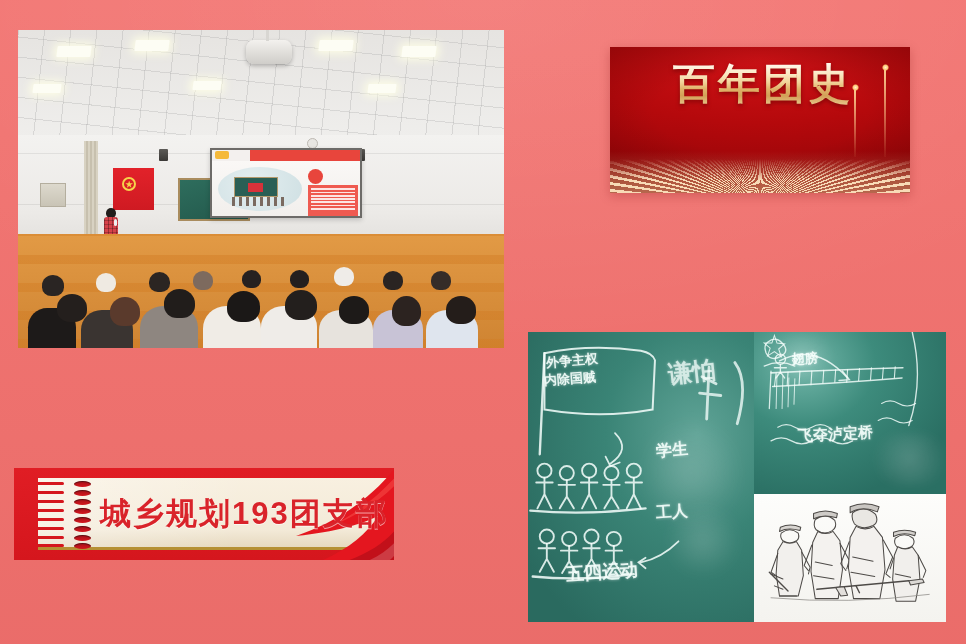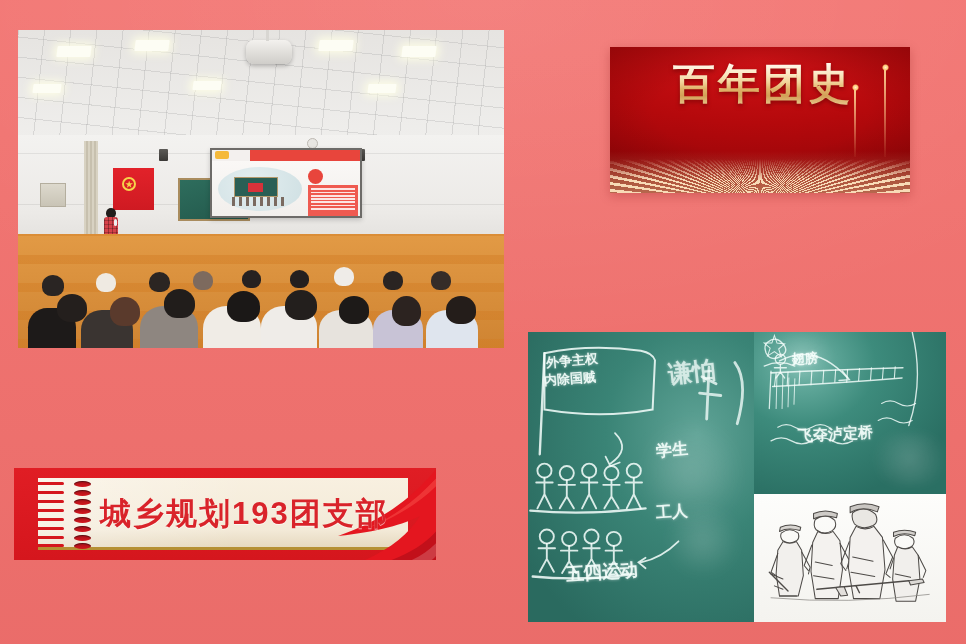--- a/index.html
+++ b/index.html
@@ -319,21 +319,21 @@
     line-height: 1;
     margin-top: 10px;
     padding-left: 6px;
   }
 
   
   .banner {
     position: absolute;
     left: 14px;
     top: 468px;
-    width: 422px;
+    width: 380px;
     height: 92px;
     z-index: 3;
     background: linear-gradient(180deg,#e01d24 0%, #d5161d 100%);
     overflow: hidden;
   }
   .banner-paper {
     position: absolute;
     left: 24px; top: 10px;
     width: 370px; height: 72px;
     background: linear-gradient(180deg,#f8f0e0 0%, #f3ead8 75%, #e6d9bf 100%);

